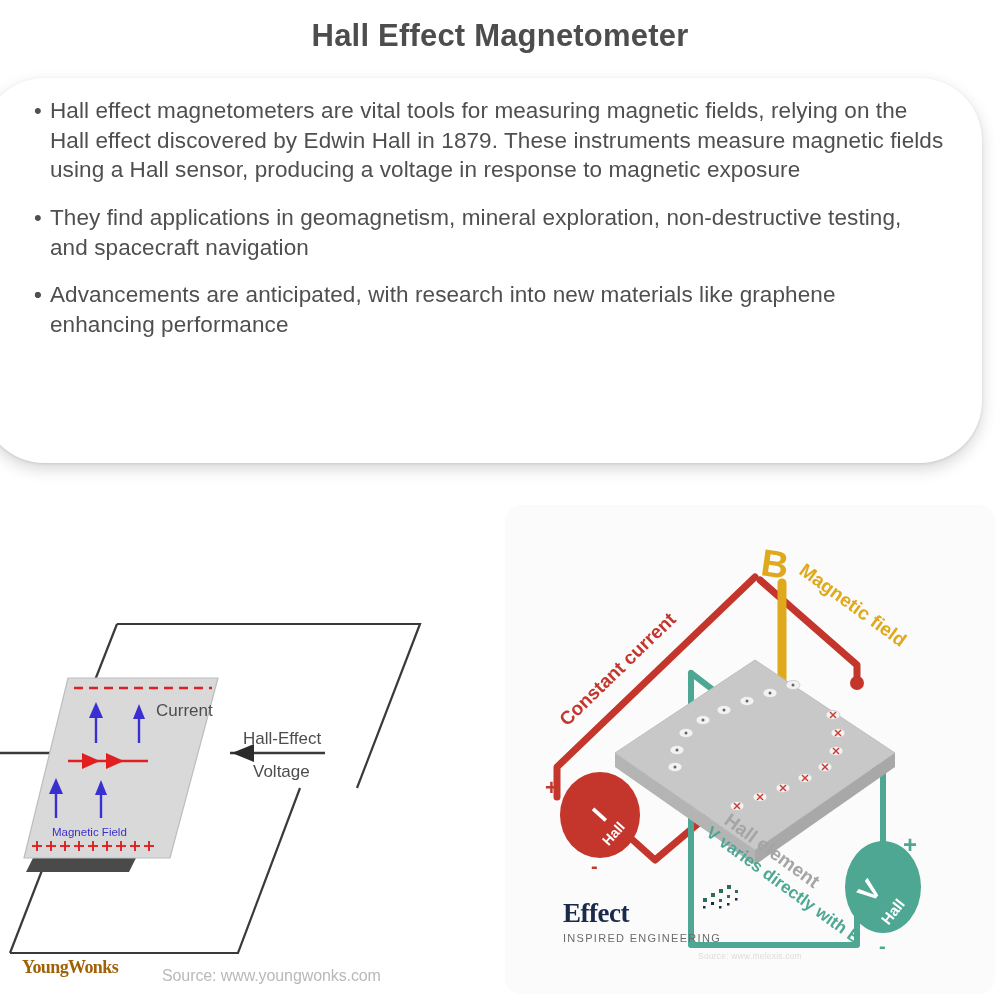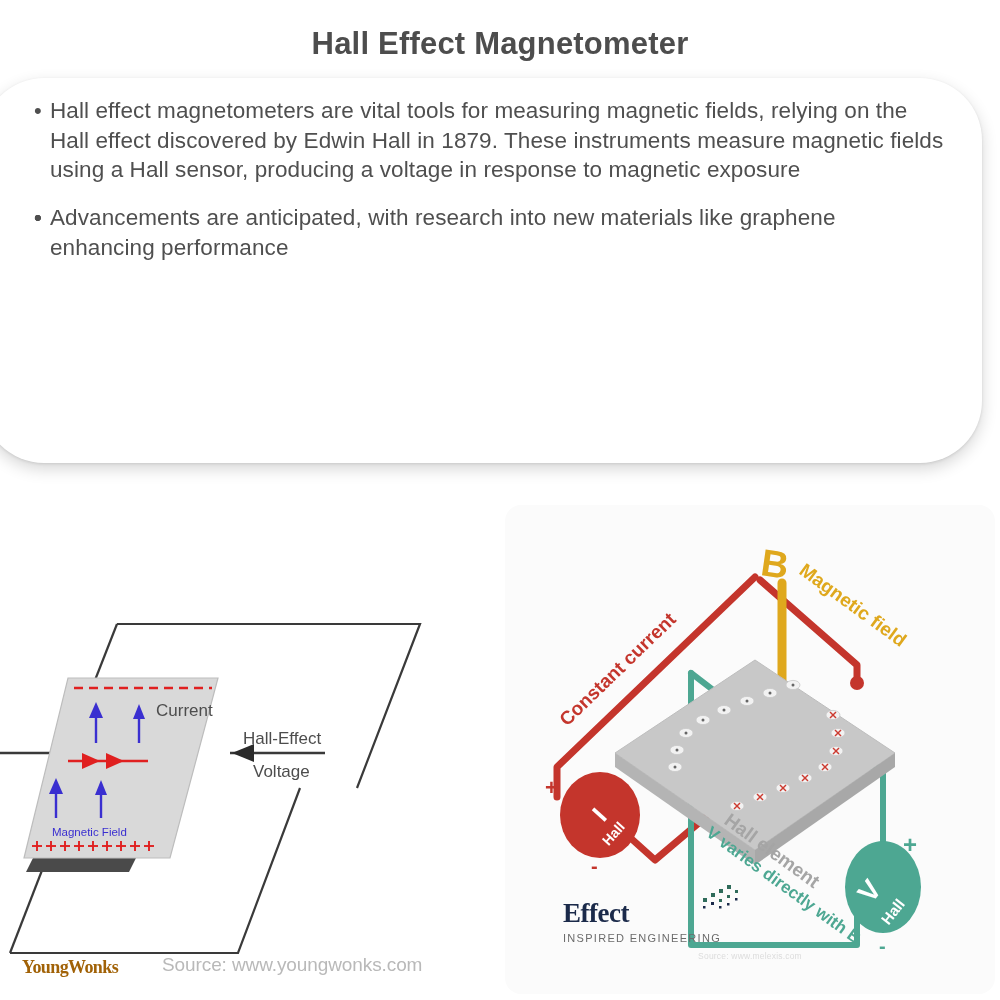--- a/index.html
+++ b/index.html
@@ -17,21 +17,21 @@
     position: relative;
   }
 
   
   .page-title {
     text-align: center;
     font-size: 31px;
     font-weight: 700;
     color: #4d4d4d;
     letter-spacing: 0.2px;
-    padding-top: 26px;
+    padding-top: 18px;
     margin: 0;
   }
 
   
   .info-card {
     position: absolute;
     left: -18px;
     top: 78px;
     width: 1000px;
     height: 385px;
@@ -104,22 +104,22 @@
     bottom: 22px;
     font-size: 18px;
     font-weight: 700;
     color: #a16207;
     letter-spacing: -0.6px;
     font-family: "Liberation Serif", serif;
   }
   .yw-source {
     position: absolute;
     left: 162px;
-    bottom: 24px;
-    font-size: 19px;
+    bottom: 15px;
+    font-size: 16px;
     color: #b9b9b9;
     letter-spacing: -0.1px;
   }
 
   
   .fig-right {
     position: absolute;
     left: 505px;
     top: 7px;
     width: 490px;
@@ -170,20 +170,21 @@
 <div class="info-card">
   <ul class="bullet-list">
 
     <li class="bullet-item">
       <span class="bullet-dot">•</span>
       <span>Hall effect magnetometers are vital tools for measuring magnetic fields, relying on the Hall effect discovered by Edwin Hall in 1879. These instruments measure magnetic fields using a Hall sensor, producing a voltage in response to magnetic exposure</span>
     </li>
 
     <li class="bullet-item">
       <span class="bullet-dot">•</span>
+      <span>They find applications in geomagnetism, mineral exploration, non-destructive testing, and spacecraft navigation</span>
     </li>
 
     <li class="bullet-item">
       <span class="bullet-dot">•</span>
     </li>
 
     <li class="bullet-item">
       <span class="bullet-dot">•</span>
       <span>Advancements are anticipated, with research into new materials like graphene enhancing performance</span>
     </li>

